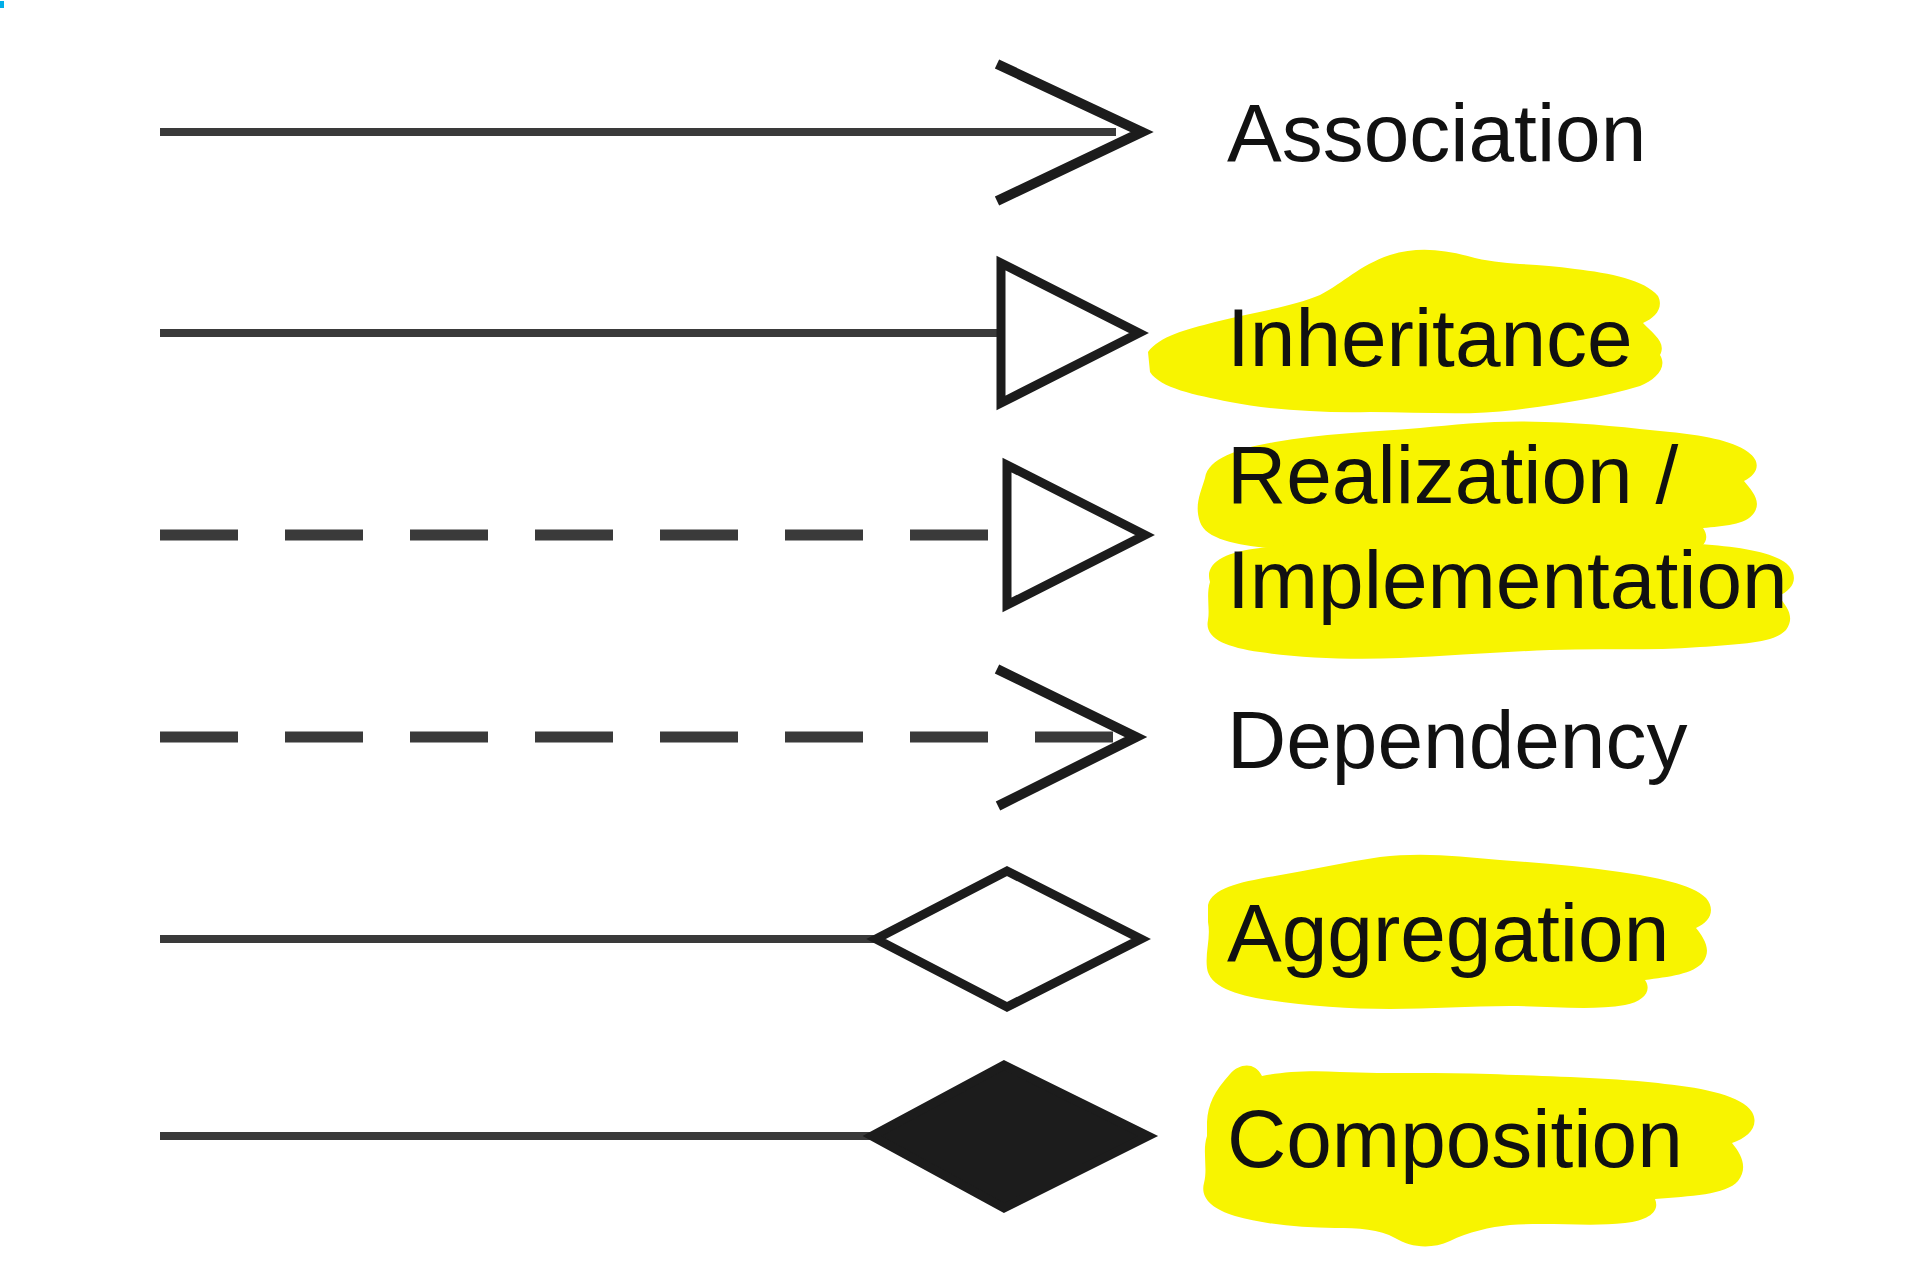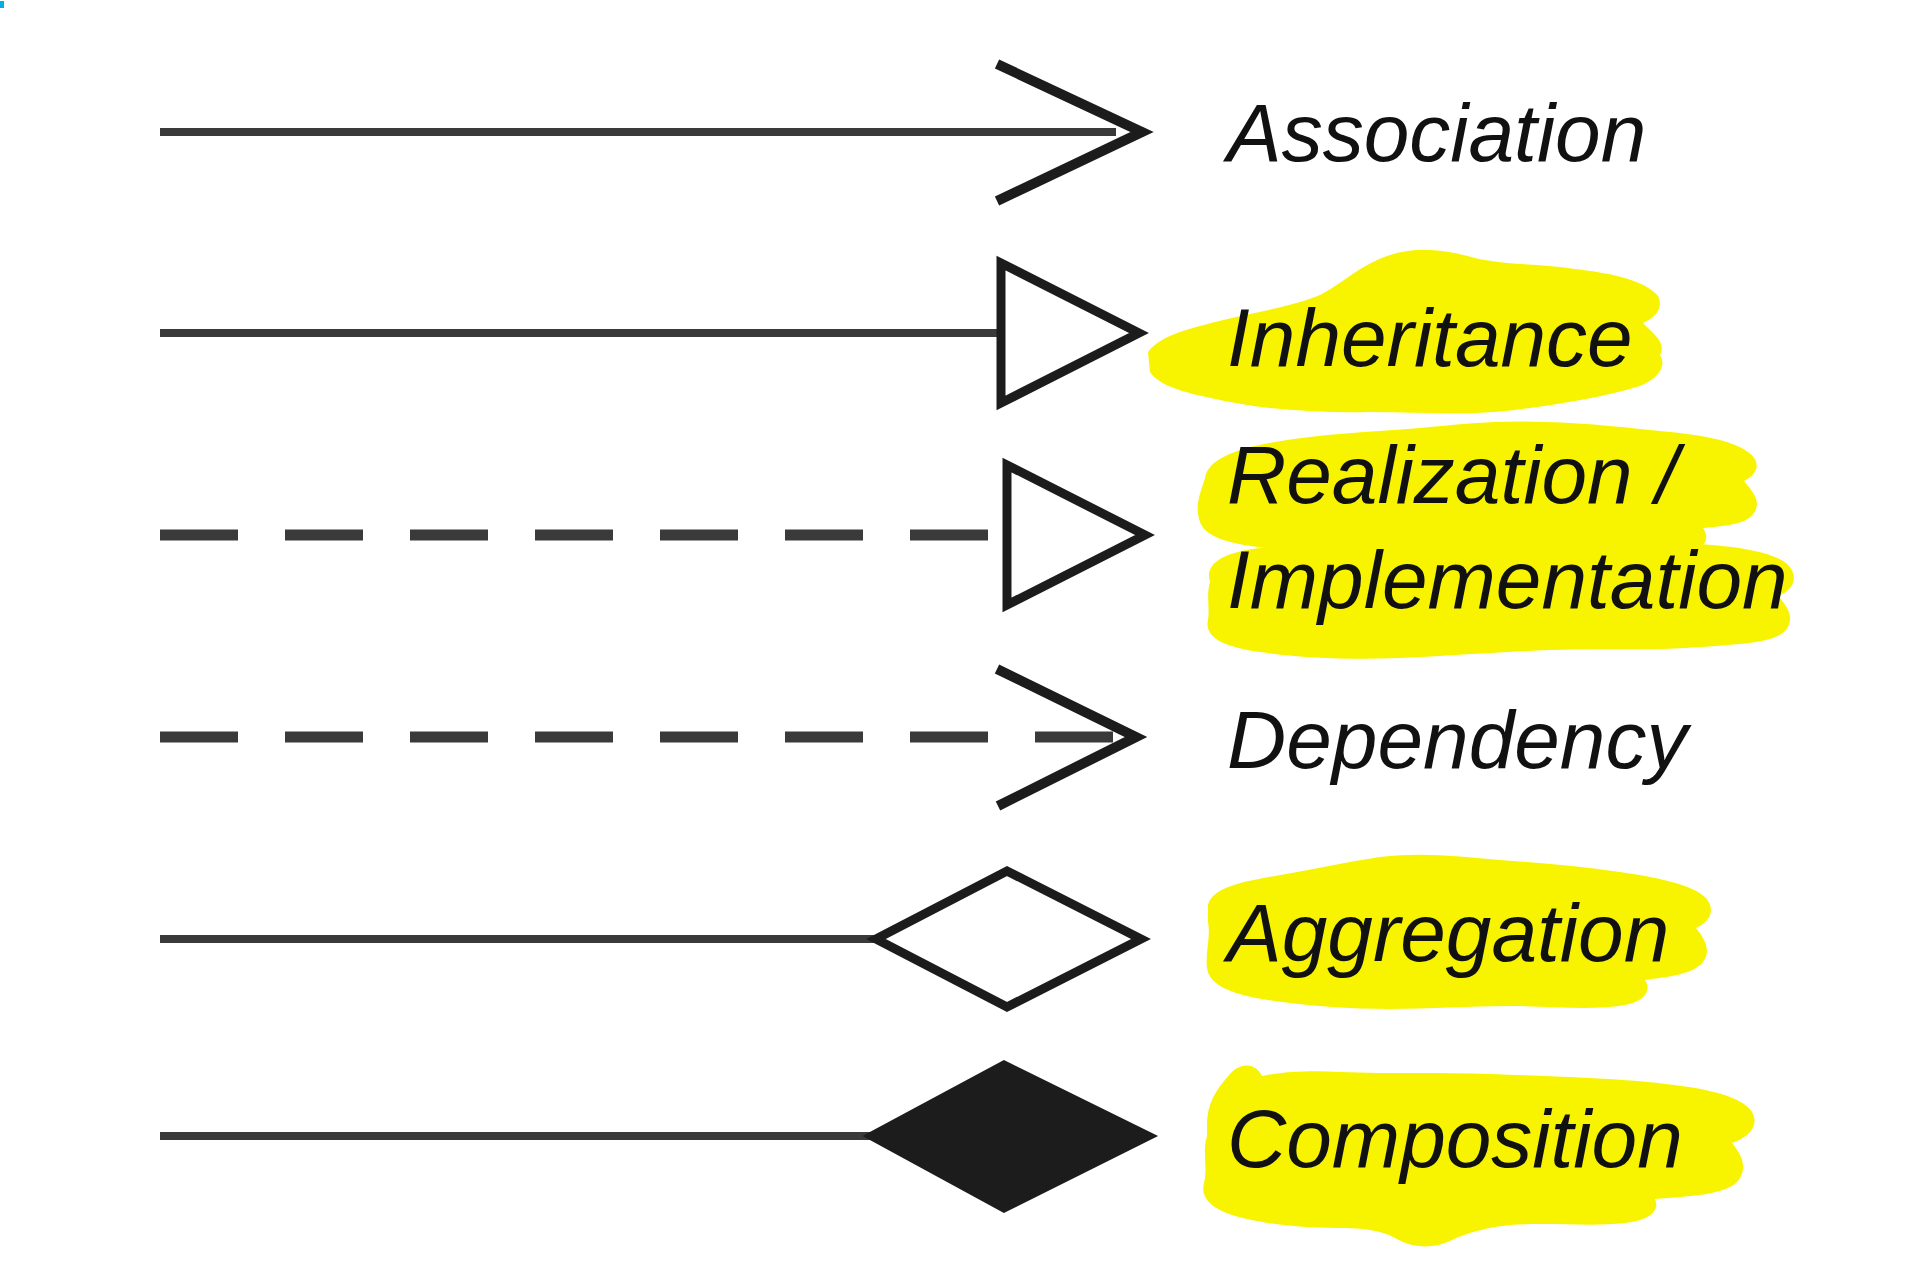--- a/index.html
+++ b/index.html
@@ -5,21 +5,21 @@
 <style>
   :root {
     --line-color: #3a3a3a;
     --marker-color: #1c1c1c;
     --text-color: #111111;
     --highlight-color: #f8f400;
     --bg-color: #ffffff;
     --artifact-color: #00aee8;
   }
   html, body { margin: 0; padding: 0; background: var(--bg-color); }
-  .stage { width: 1911px; height: 1272px; position: relative; background: var(--bg-color); overflow: hidden; font-style: italic; }
+  .stage { width: 1911px; height: 1272px; position: relative; background: var(--bg-color); overflow: hidden; }
   svg { display: block; }
 
   .line { stroke: var(--line-color); stroke-width: 8; fill: none; }
   .line.dashed { stroke-width: 11; stroke-dasharray: 78 47; }
   .marker { stroke: var(--marker-color); fill: none; }
   .marker.open { stroke-width: 10; stroke-linejoin: miter; }
   .marker.hollow { stroke-width: 9; fill: var(--bg-color); stroke-linejoin: miter; }
   .marker.filled { stroke-width: 9; fill: var(--marker-color); }
   .highlight { fill: var(--highlight-color); stroke: none; }
   .label {

